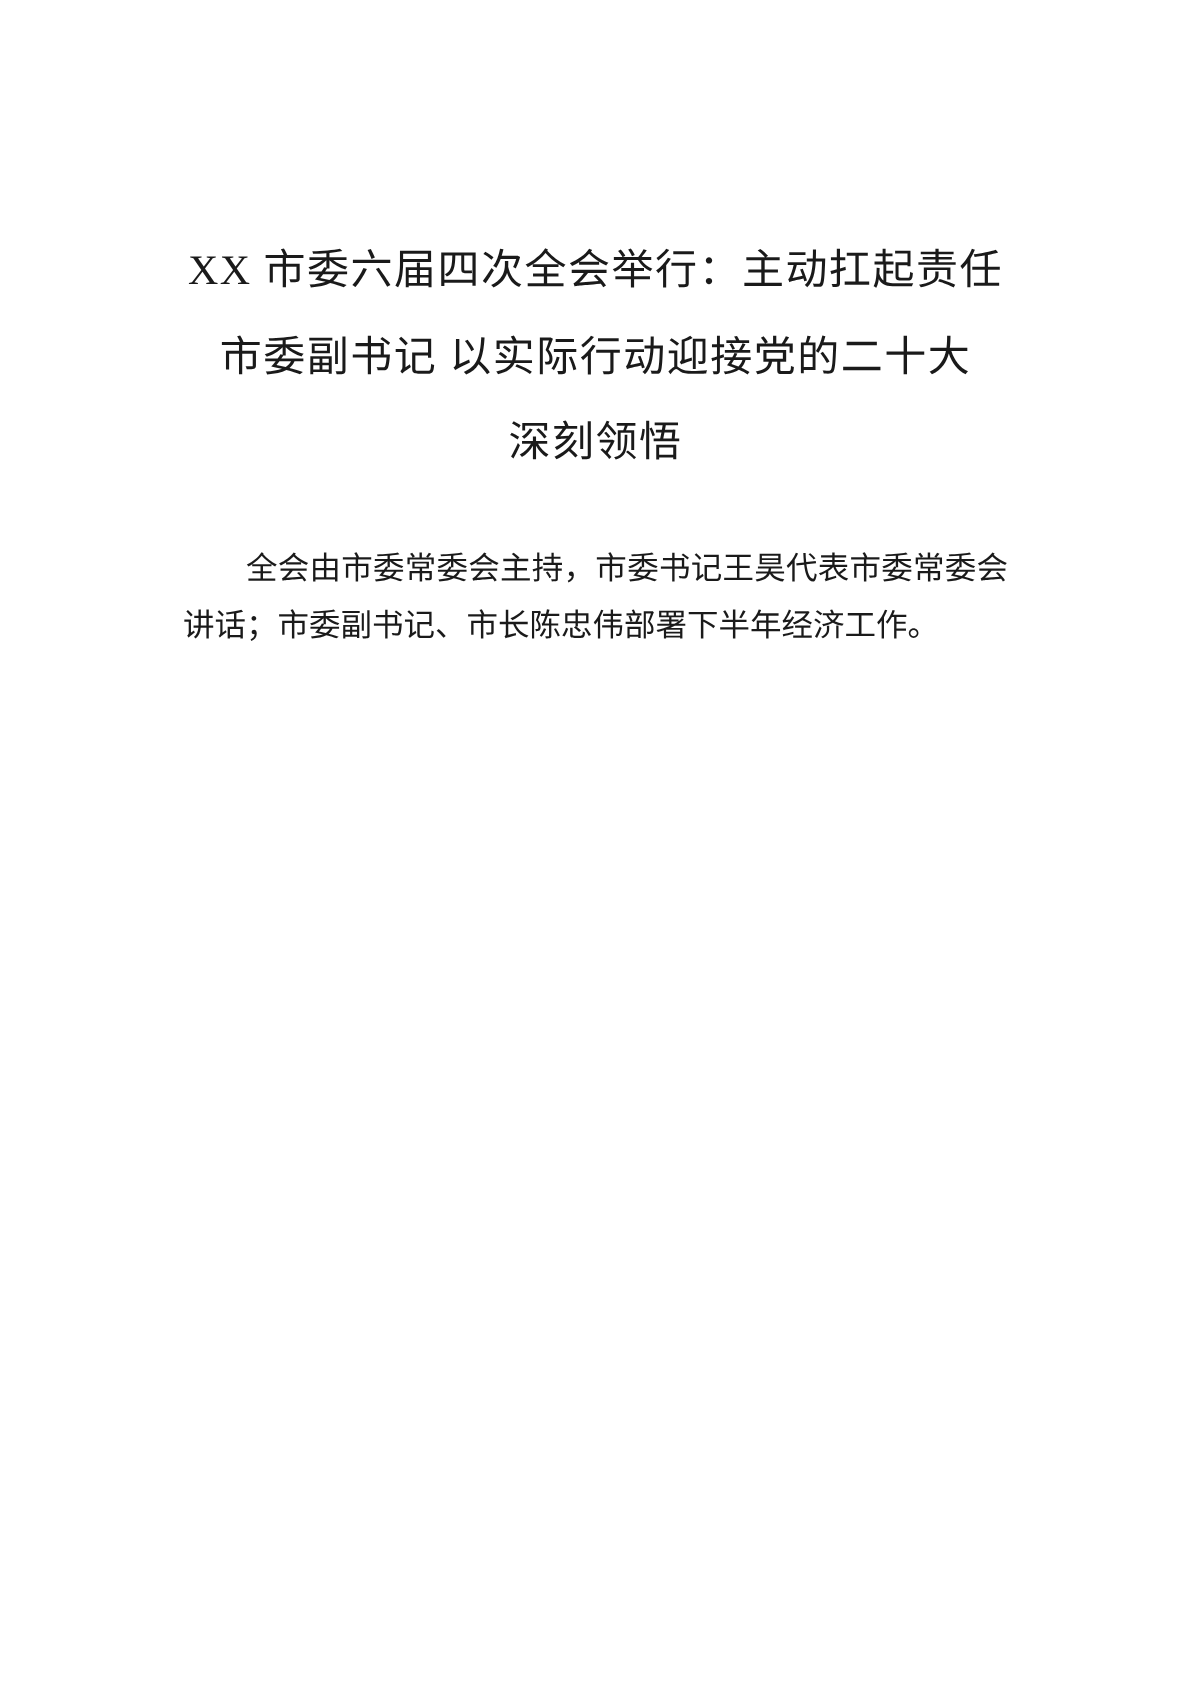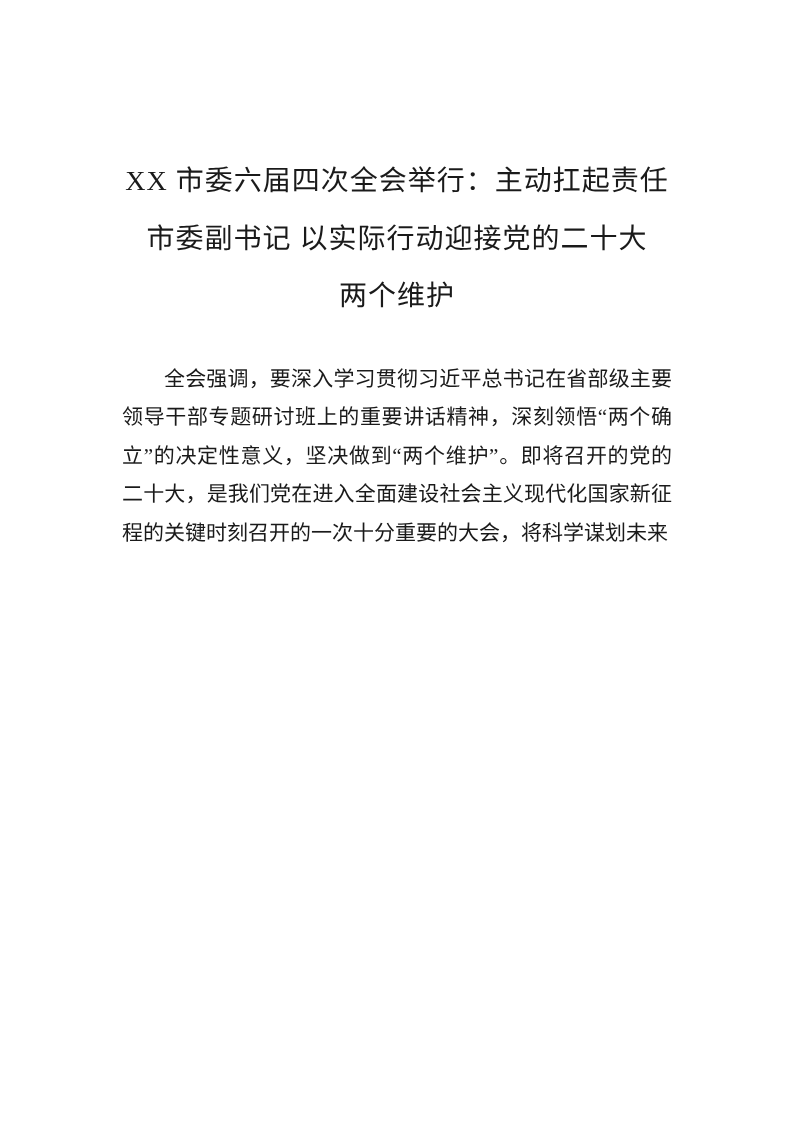--- a/index.html
+++ b/index.html
@@ -49,21 +49,21 @@
 </style>
 </head>
 <body>
 
 <div class="page">
   <div class="content">
 
     <h1 class="title-block">
       <div class="title-line">XX 市委六届四次全会举行：主动扛起责任</div>
       <div class="title-line">市委副书记 以实际行动迎接党的二十大</div>
-      <div class="title-line">两个维护</div>
+      <div class="title-line">深刻领悟</div>
     </h1>
 
     <div class="body-block">
-      <p class="body-para">全会强调，要深入学习贯彻习近平总书记在省部级主要领导干部专题研讨班上的重要讲话精神，深刻领悟“两个确立”的决定性意义，坚决做到“两个维护”。即将召开的党的二十大，是我们党在进入全面建设社会主义现代化国家新征程的关键时刻召开的一次十分重要的大会，将科学谋划未来</p>
+      <p class="body-para">全会由市委常委会主持，市委书记王昊代表市委常委会讲话；市委副书记、市长陈忠伟部署下半年经济工作。</p>
     </div>
 
   </div>
 </div>
 
 </body></html>

